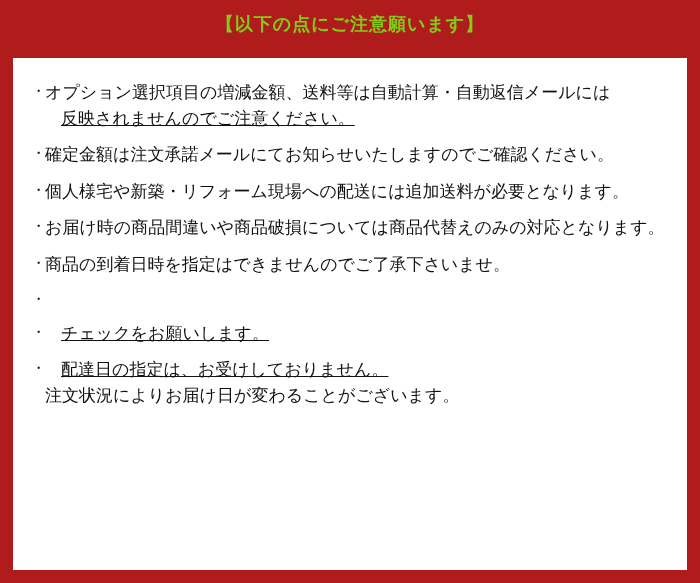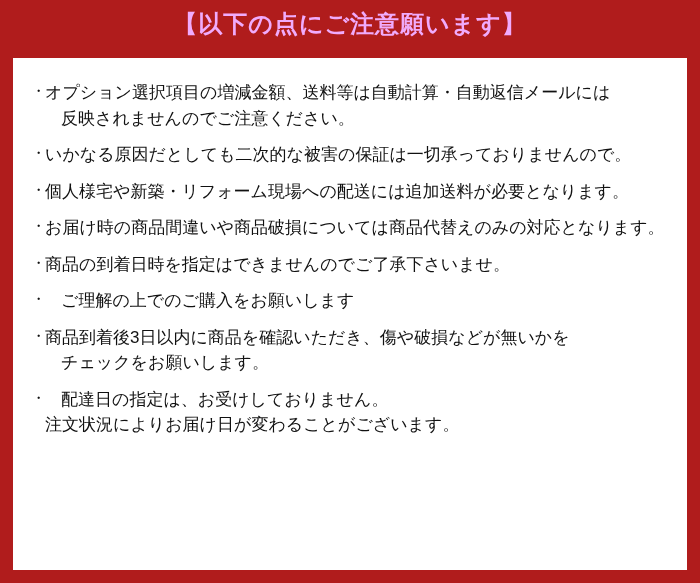--- a/index.html
+++ b/index.html
@@ -19,22 +19,22 @@
     height: 583px;
     background: #b01c1c;
     box-sizing: border-box;
     padding: 0;
   }
   .notice-header {
     height: 48px;
     display: flex;
     align-items: center;
     justify-content: center;
-    color: #f0abfc;
-    font-size: 24px;
+    color: #84cc16;
+    font-size: 18px;
     font-weight: bold;
     letter-spacing: 1px;
   }
   .notice-body {
     position: absolute;
     left: 13px;
     right: 13px;
     top: 58px;
     bottom: 13px;
     background: #ffffff;
@@ -64,20 +64,21 @@
     flex: 1 1 auto;
   }
   .line {
     color: #111111;
     font-size: 17px;
     line-height: 1.5;
     white-space: nowrap;
   }
   .line.indent {
     padding-left: 16px;
+    text-decoration: underline;
   }
 </style>
 </head>
 <body>
 
 <div class="notice-panel">
   <div class="notice-header">【以下の点にご注意願います】</div>
   <div class="notice-body">
     <ul class="notice-list">
 
@@ -85,21 +86,21 @@
         <span class="bullet">・</span>
         <span class="item-lines">
           <div class="line">オプション選択項目の増減金額、送料等は自動計算・自動返信メールには</div>
           <div class="line indent">反映されませんのでご注意ください。</div>
         </span>
       </li>
 
       <li class="notice-item">
         <span class="bullet">・</span>
         <span class="item-lines">
-          <div class="line">いかなる原因だとしても二次的な被害の保証は一切承っておりませんので。</div>
+          <div class="line">確定金額は注文承諾メールにてお知らせいたしますのでご確認ください。</div>
         </span>
       </li>
 
       <li class="notice-item">
         <span class="bullet">・</span>
         <span class="item-lines">
           <div class="line">個人様宅や新築・リフォーム現場への配送には追加送料が必要となります。</div>
         </span>
       </li>
 
@@ -113,28 +114,26 @@
       <li class="notice-item">
         <span class="bullet">・</span>
         <span class="item-lines">
           <div class="line">商品の到着日時を指定はできませんのでご了承下さいませ。</div>
         </span>
       </li>
 
       <li class="notice-item">
         <span class="bullet">・</span>
         <span class="item-lines">
-          <div class="line indent">ご理解の上でのご購入をお願いします</div>
         </span>
       </li>
 
       <li class="notice-item">
         <span class="bullet">・</span>
         <span class="item-lines">
-          <div class="line">商品到着後3日以内に商品を確認いただき、傷や破損などが無いかを</div>
           <div class="line indent">チェックをお願いします。</div>
         </span>
       </li>
 
       <li class="notice-item">
         <span class="bullet">・</span>
         <span class="item-lines">
           <div class="line indent">配達日の指定は、お受けしておりません。</div>
           <div class="line">注文状況によりお届け日が変わることがございます。</div>
         </span>

